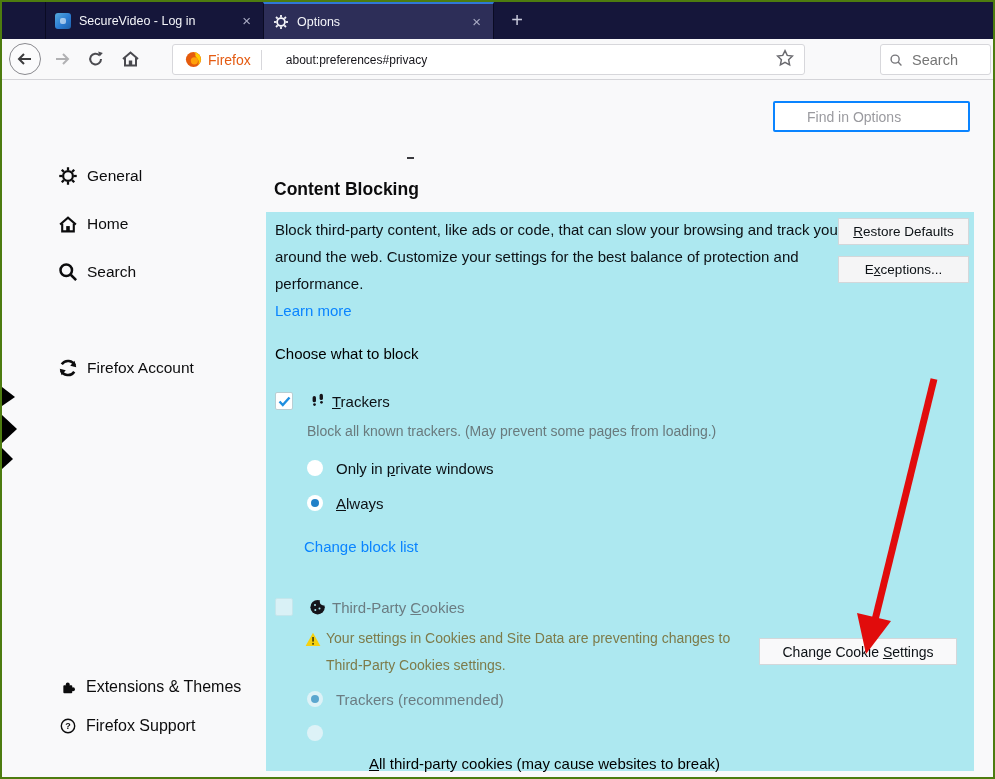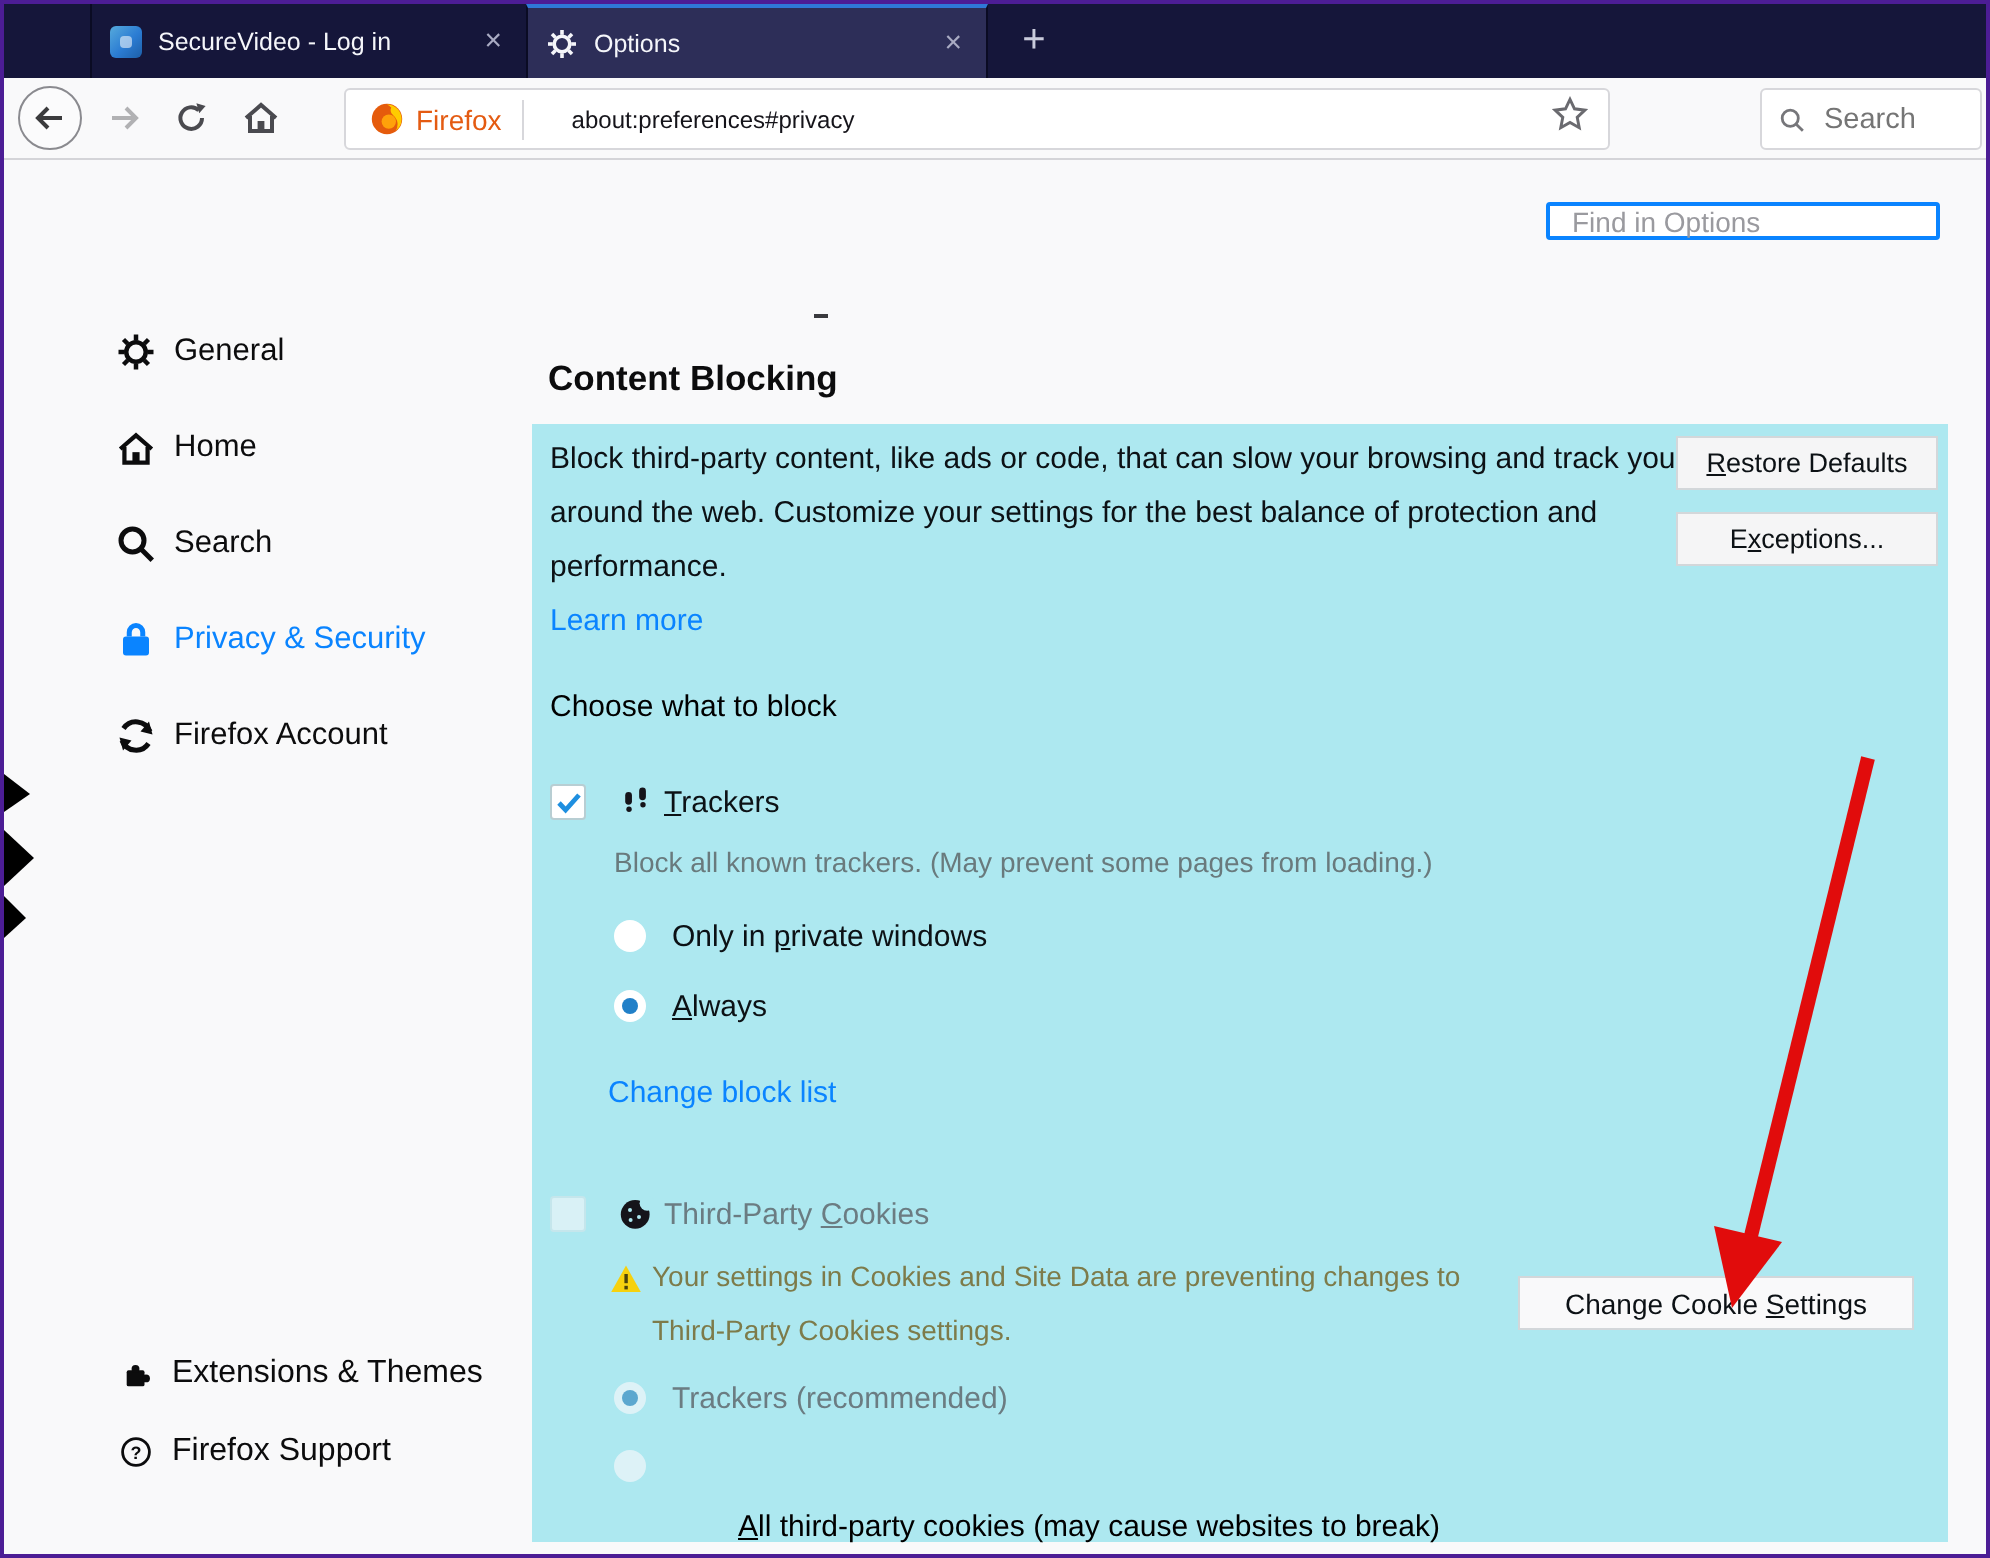--- a/index.html
+++ b/index.html
@@ -1,17 +1,17 @@
 <!DOCTYPE html>
 <html><head>
 <meta charset="utf-8">
 <style>
   html,body{margin:0;padding:0;background:#ffffff;}
   *{box-sizing:border-box;font-family:"Liberation Sans", sans-serif;}
-  .window{position:relative;width:995px;height:779px;background:#f9f9fa;border:2px solid #4c1d95;overflow:hidden;}
+  .window{position:relative;width:995px;height:779px;background:#f9f9fa;border:2px solid #4d7c0f;overflow:hidden;}
 
   
   .tabbar{position:absolute;left:0;top:0;width:100%;height:37px;background:#15163a;}
   .tab{position:absolute;top:0;height:37px;display:flex;align-items:center;padding:0 9px;color:#f5f6fa;font-size:12.5px;border-left:1px solid #0a0b23;}
   .tab-1{left:43px;width:218px;background:#15163a;}
   .tab-2{left:261px;width:231px;background:#2d2e58;border-top:2px solid #2f78d7;border-right:1px solid #0a0b23;}
   .tab .fav{width:16px;height:16px;margin-right:8px;flex:0 0 auto;}
   .tab .t-title{flex:1;white-space:nowrap;overflow:hidden;}
   .tab .t-close{color:#a9abc3;font-size:15px;padding:0 3px;}
   .sv-fav{width:16px;height:16px;border-radius:3px;background:linear-gradient(135deg,#56aadc 0%,#2b7cd3 55%,#1d5fa8 100%);position:relative;}
@@ -29,21 +29,21 @@
   .brand-wrap{display:flex;align-items:center;gap:6px;padding:0 10px 0 12px;}
   .brand-txt{color:#e45b12;font-size:14px;}
   .url-sep{width:1px;height:20px;background:#d7d7db;}
   .url-text{margin-left:24px;font-size:12px;color:#15141a;flex:1;}
   .url-star{margin-right:10px;}
   .searchbox{position:absolute;left:878px;top:42px;width:111px;height:31px;background:#ffffff;border:1px solid #d7d7db;border-radius:3px;display:flex;align-items:center;padding:0 8px;gap:7px;}
   .searchbox input{border:none;outline:none;width:64px;font-size:14.5px;color:#0c0c0d;background:transparent;}
   .searchbox input::placeholder{color:#757575;}
 
   
-  .findbox{position:absolute;left:771px;top:99px;width:197px;height:19px;background:#fff;border:2px solid #0a84ff;border-radius:2px;display:flex;align-items:center;padding:0 3px;gap:4px;}
+  .findbox{position:absolute;left:771px;top:99px;width:197px;height:31px;background:#fff;border:2px solid #0a84ff;border-radius:2px;display:flex;align-items:center;padding:0 24px;gap:4px;}
   .caret{width:1px;height:16px;background:#000;}
   .findbox input{border:none;outline:none;flex:1;font-size:14px;color:#0c0c0d;background:transparent;padding:0;}
   .findbox input::placeholder{color:#9a9a9f;}
 
   
   .side-item{position:absolute;left:55px;height:48px;display:flex;align-items:center;}
   .s-icon{width:22px;display:flex;justify-content:center;flex:0 0 auto;margin-right:8px;}
   .s-label{font-size:15.5px;color:#0c0c0d;}
   .side-item.active .s-label{color:#0a84ff;}
   .side-foot{position:absolute;left:57px;height:38px;display:flex;align-items:center;}
@@ -226,29 +226,20 @@
   </div>
   <div class="side-item" style="top:246px">
     <span class="s-icon">
       <svg width="20" height="20" viewBox="0 0 16 16">
           <circle cx="6.6" cy="6.6" r="4.6" fill="none" stroke="#0c0c0d" stroke-width="2"></circle>
           <line x1="10.2" y1="10.2" x2="14.5" y2="14.5" stroke="#0c0c0d" stroke-width="2"></line>
         </svg>
     </span>
     <span class="s-label">Search</span>
   </div>
-  <div class="side-item active" style="top:294px">
-    <span class="s-icon">
-      <svg width="20" height="20" viewBox="0 0 16 16">
-          <rect x="2.8" y="6.6" width="10.4" height="7.6" rx="1.2" fill="#0a84ff"></rect>
-          <path d="M5.3 6.6V4.9a2.7 2.7 0 015.4 0v1.7" fill="none" stroke="#0a84ff" stroke-width="2"></path>
-        </svg>
-    </span>
-    <span class="s-label">Privacy &amp; Security</span>
-  </div>
   <div class="side-item" style="top:342px">
     <span class="s-icon">
       <svg width="20" height="20" viewBox="0 0 16 16">
           <path d="M13.6 6.2A6 6 0 003 5" fill="none" stroke="#0c0c0d" stroke-width="2"></path>
           <polygon points="13.2,2.2 14.6,7.4 9.8,6.2" fill="#0c0c0d"></polygon>
           <path d="M2.4 9.8A6 6 0 0013 11" fill="none" stroke="#0c0c0d" stroke-width="2"></path>
           <polygon points="2.8,13.8 1.4,8.6 6.2,9.8" fill="#0c0c0d"></polygon>
         </svg>
     </span>
     <span class="s-label">Firefox Account</span>

